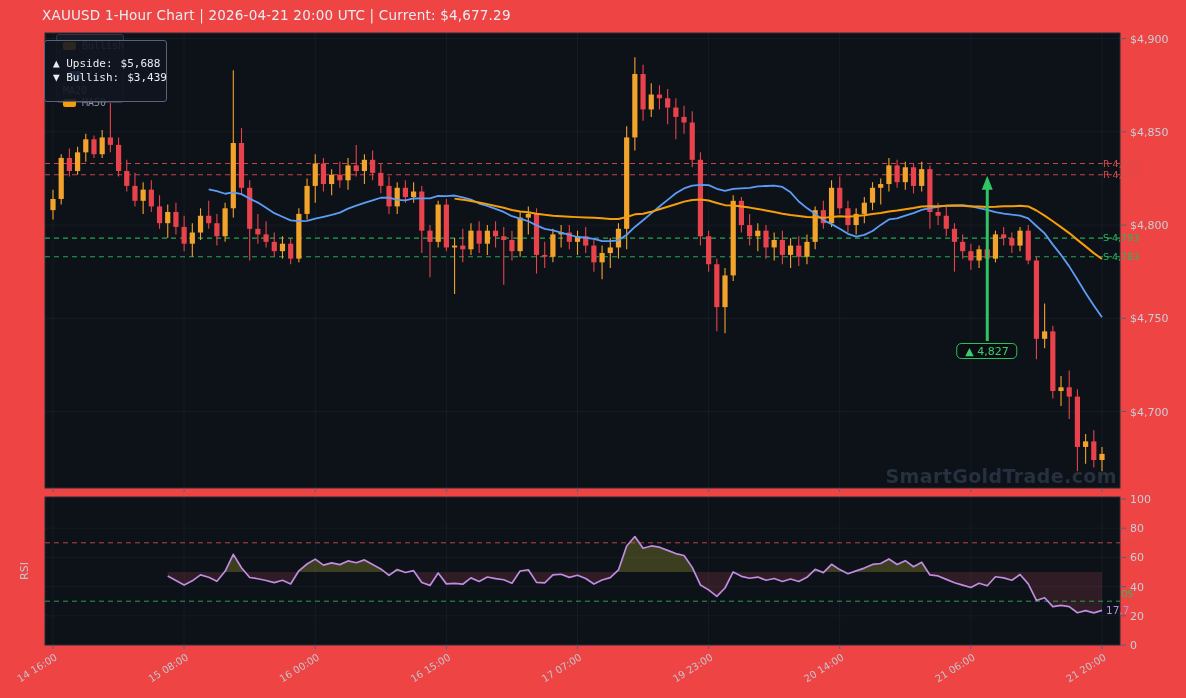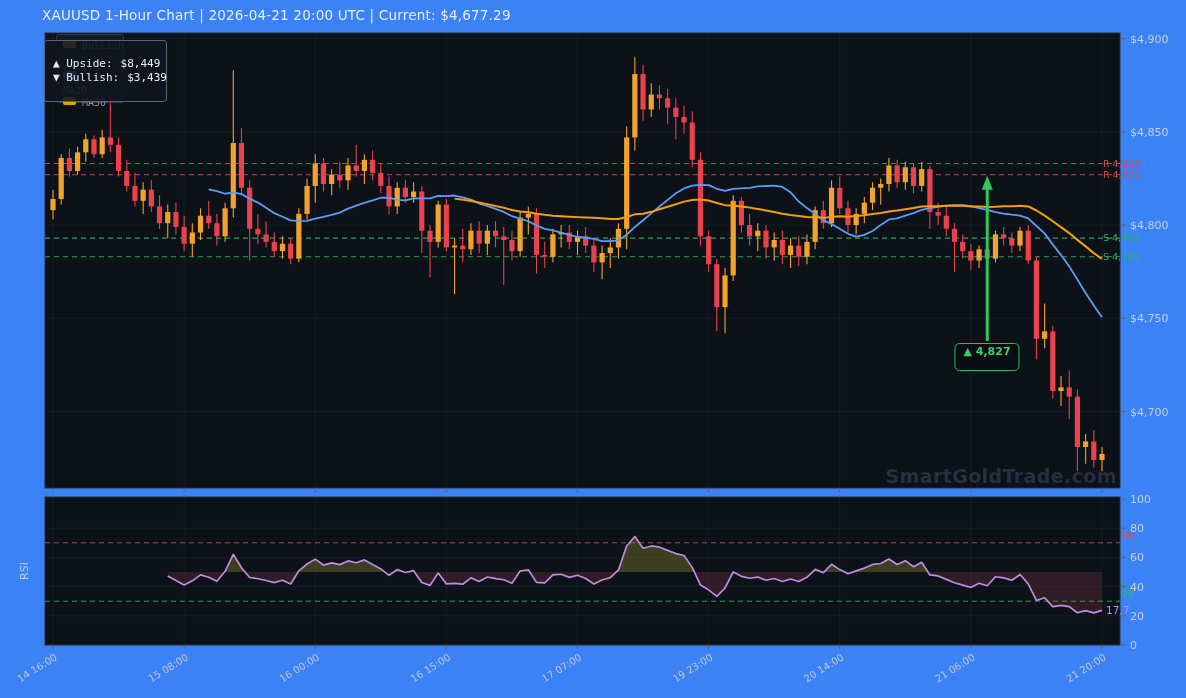--- a/index.html
+++ b/index.html
@@ -1,33 +1,33 @@
 <!DOCTYPE html>
 <html><head>
 <meta charset="utf-8">
 <style>
   html,body{margin:0;padding:0;background:#0d1117;}
-  .fig{position:relative;width:1186px;height:698px;background:#3b82f6;
+  .fig{position:relative;width:1186px;height:698px;background:#ef4444;
        font-family:"DejaVu Sans","Liberation Sans",sans-serif;overflow:hidden;}
   .title{position:absolute;left:42px;top:7px;font-size:13.5px;color:#e9edf3;letter-spacing:.2px;}
   svg{position:absolute;left:0;top:0;}
   .legend{position:absolute;left:56px;top:34px;width:66px;height:67px;
           background:rgba(22,28,40,.92);border:1px solid #2e3748;border-radius:3px;z-index:1;}
-  .legend .row{position:absolute;left:6px;display:flex;align-items:flex-start;gap:6px;}
+  .legend .row{position:absolute;left:6px;display:flex;align-items:center;gap:6px;}
   .legend .sw{width:13px;height:8px;border-radius:2px;flex:0 0 auto;}
   .legend .lb{font-family:"DejaVu Sans Mono","Liberation Mono",monospace;font-size:10px;color:#8d95a3;white-space:nowrap;}
   .tooltip{position:absolute;left:44px;top:40px;width:123px;box-sizing:border-box;
            background:rgba(16,21,32,.88);border:1px solid #58627a;border-radius:3px;
            padding:16px 8px;z-index:2;}
   .trow{display:flex;justify-content:space-between;gap:8px;
         font-family:"DejaVu Sans Mono","Liberation Mono",monospace;font-size:11px;
         line-height:14px;color:#e9edf3;white-space:pre;}
   .ann{position:absolute;left:987px;top:343px;transform:translateX(-50%);
        background:rgba(10,14,20,.92);border:1.5px solid #2bbf5e;border-radius:5px;
-       padding:1px 8px 12px 8px;font-size:11px;font-weight:bold;color:#37d06c;
+       padding:1px 8px 0 8px;font-size:11px;font-weight:normal;color:#37d06c;
        white-space:nowrap;z-index:2;}
   .wm{position:absolute;right:69px;top:465px;font-size:19px;font-weight:bold;
       color:#27303f;letter-spacing:.4px;z-index:0;}
 </style>
 </head>
 <body>
 
 <div class="fig">
   <div class="title">XAUUSD  1-Hour Chart  |  2026-04-21 20:00 UTC  |  Current: $4,677.29</div>
 
@@ -410,21 +410,21 @@
       </div>
       <div class="row" style="top: 51px; margin-top: 11px;">
         <span class="sw" style="background: rgb(245, 158, 11);"></span>
         <span class="lb">MA50</span>
       </div>
     </div>
 
   <div class="tooltip">
     <div class="trow">
       <span>▲ Upside:</span>
-      <span>$8,449</span>
+      <span>$5,688</span>
     </div>
     <div class="trow">
       <span>▼ Bullish:</span>
       <span>$3,439</span>
     </div>
   </div>
 
   <div class="ann">▲ 4,827</div>
 
   <div class="wm">SmartGoldTrade.com</div>

